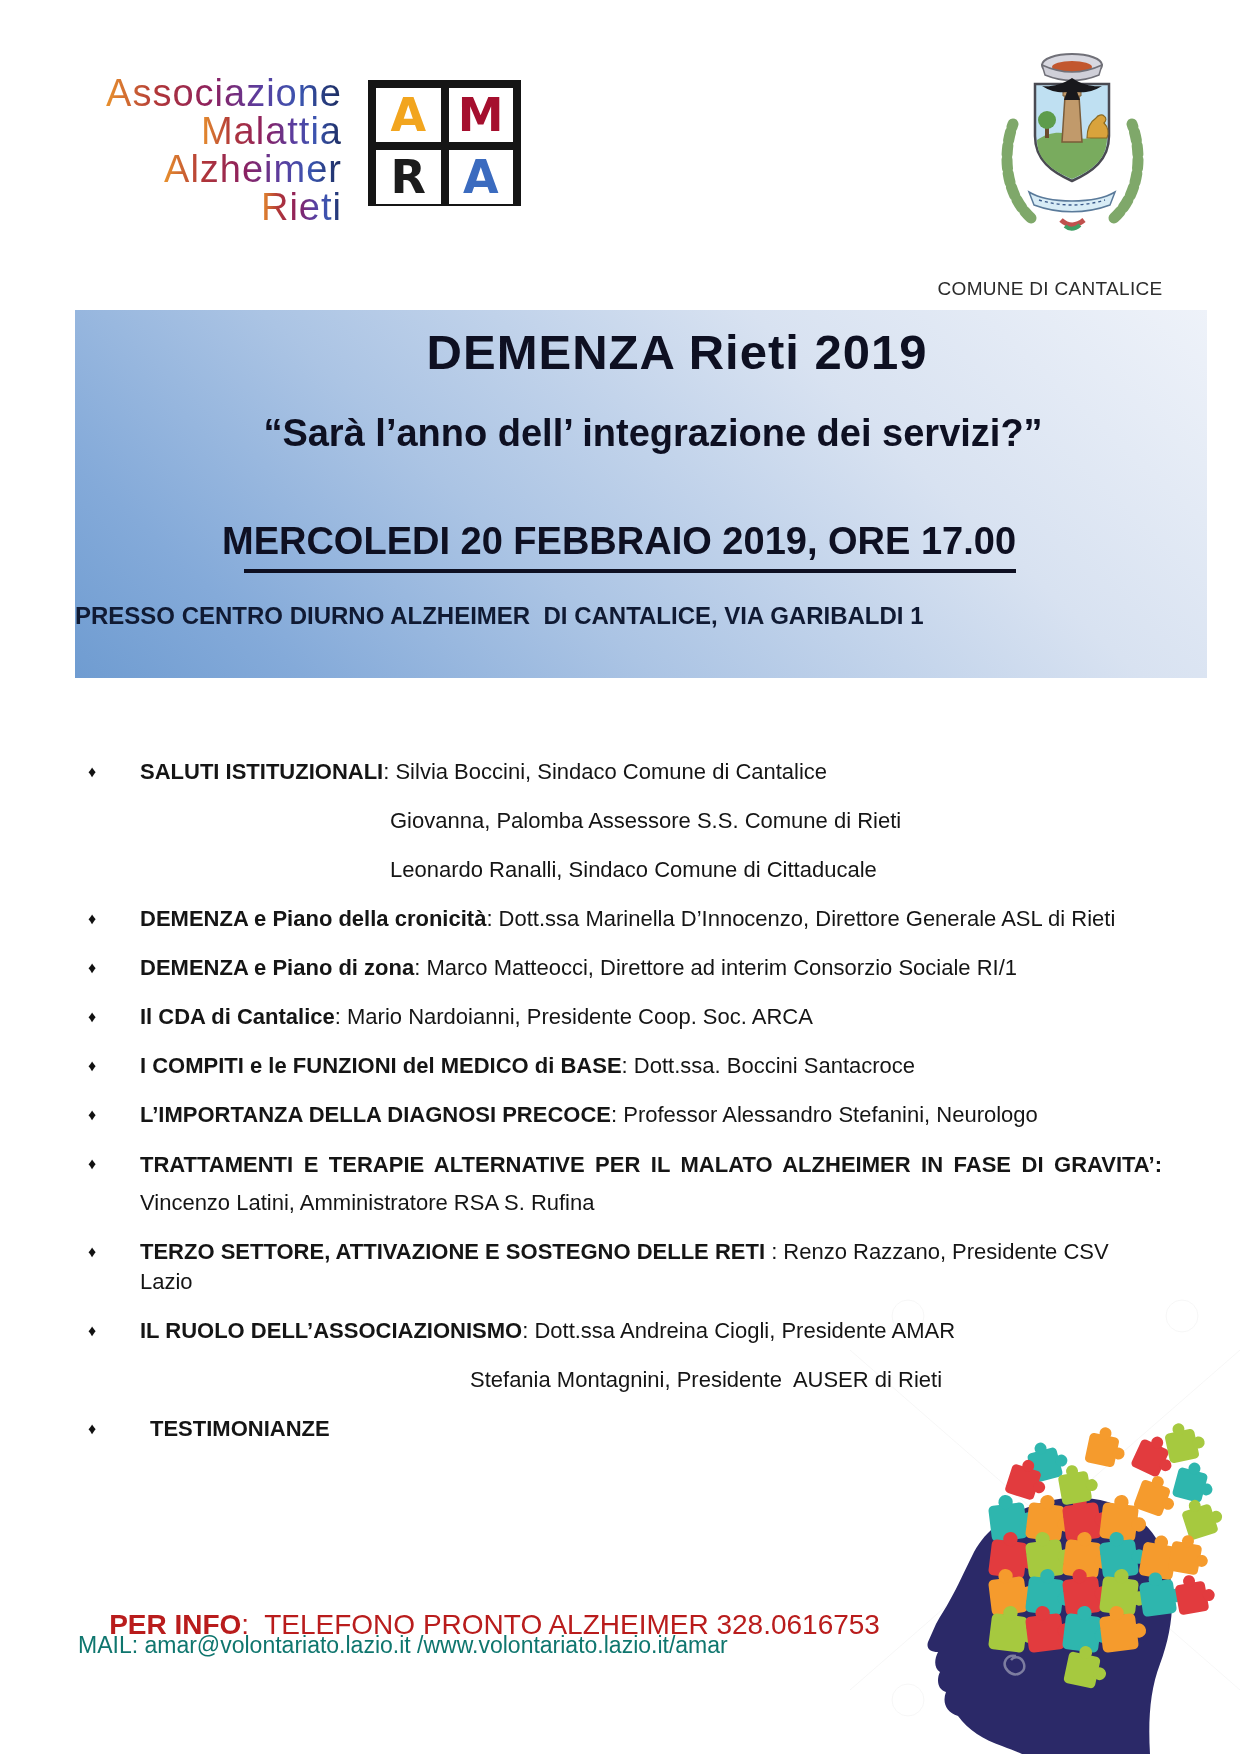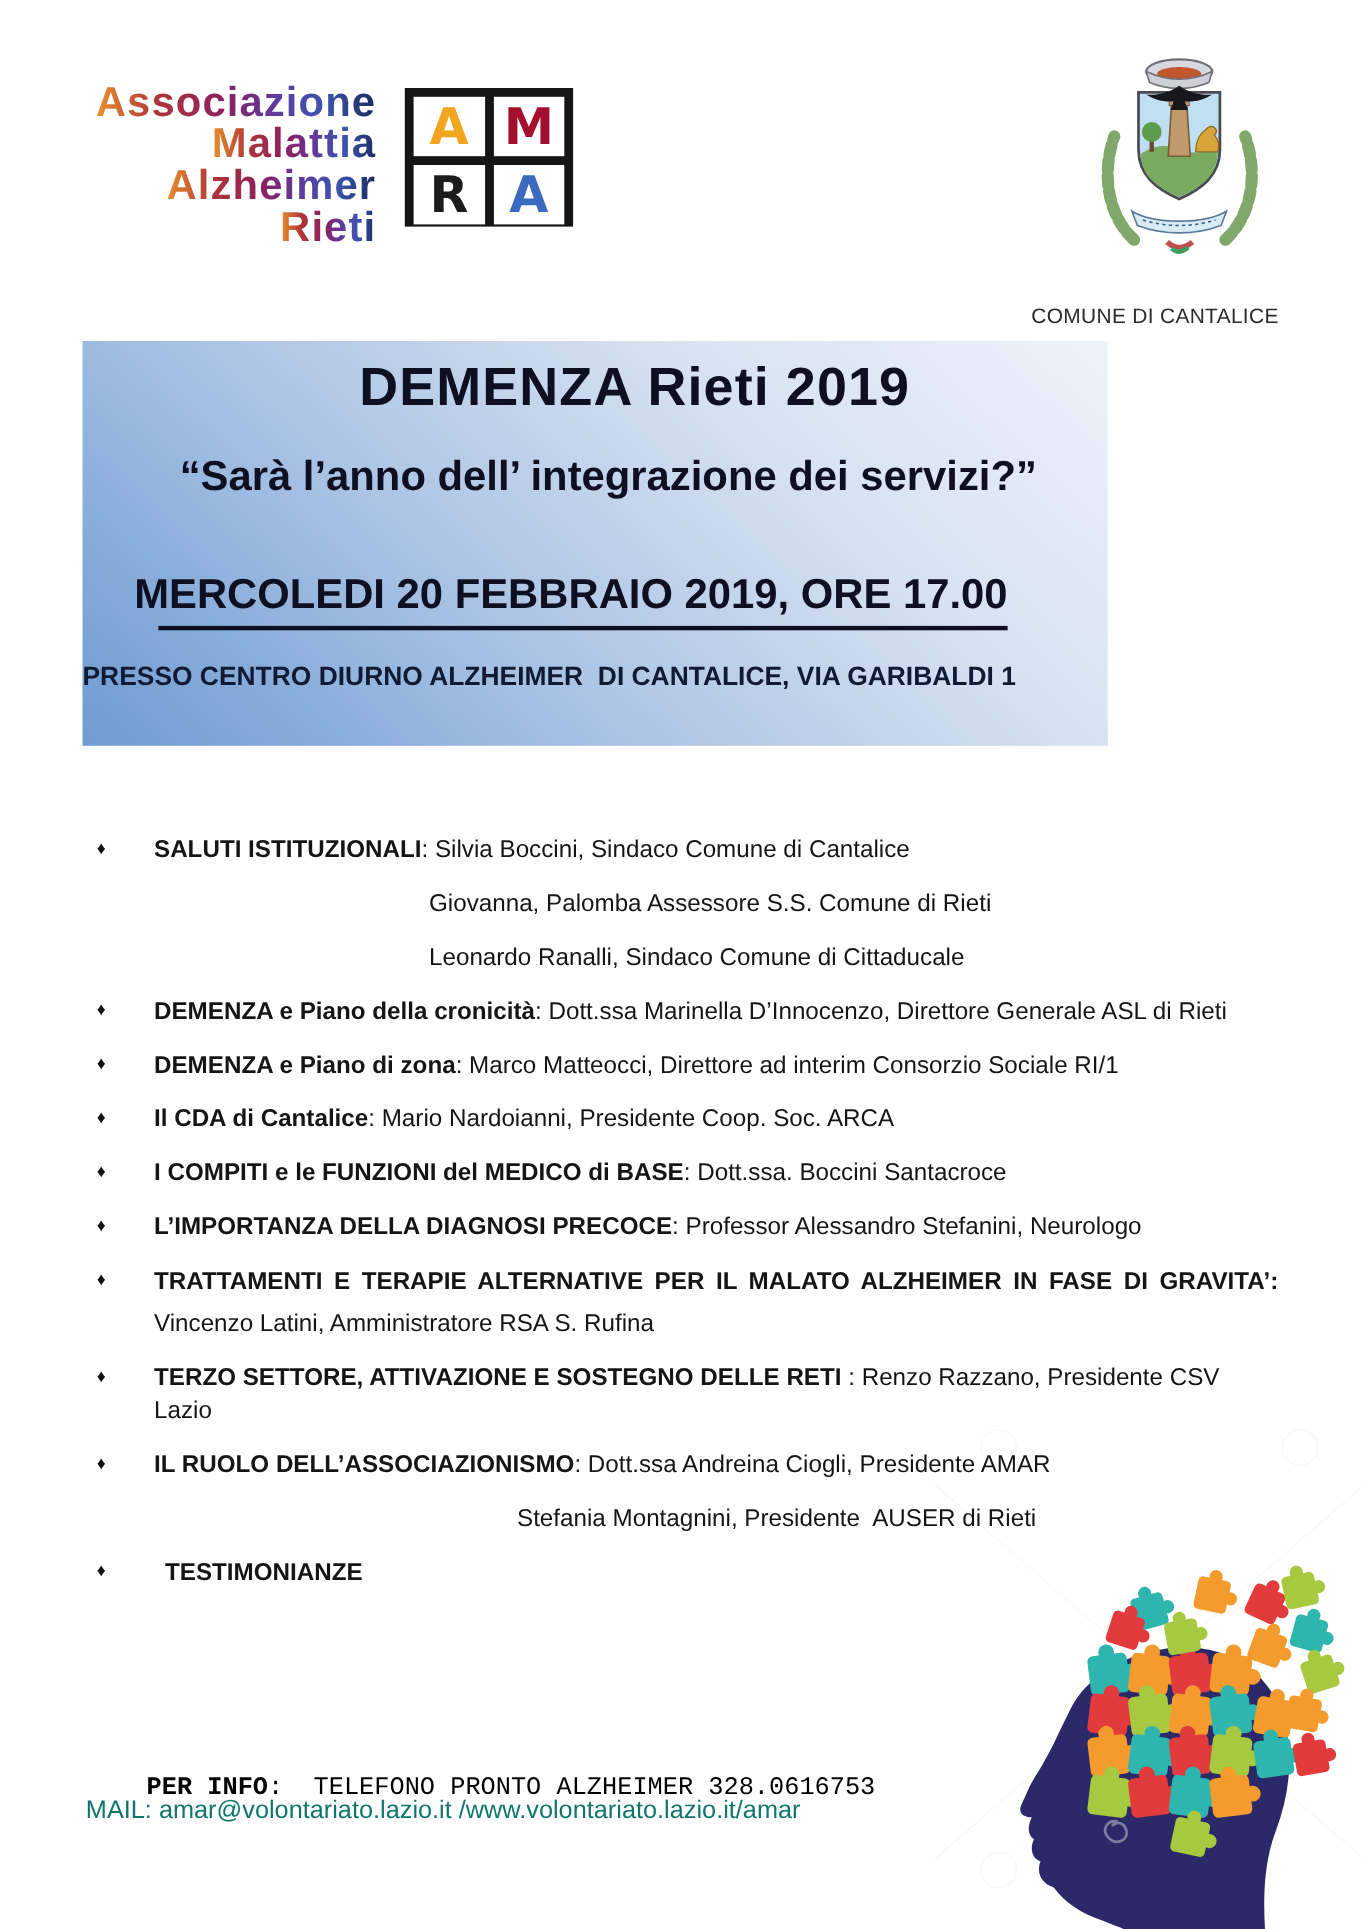--- a/index.html
+++ b/index.html
@@ -1,36 +1,36 @@
 <!DOCTYPE html>
 <html><head>
 <meta charset="utf-8">
 <style>
   html,body{margin:0;padding:0;background:#888;}
   .page{position:relative;width:1240px;height:1754px;background:#ffffff;margin:0 auto;
         font-family:"Liberation Sans",sans-serif;overflow:hidden;}
 
   
   .logo-text{position:absolute;left:40px;top:74px;width:302px;text-align:right;
-             font-weight:bold;font-size:38px;line-height:38px;letter-spacing:1px;}
+             font-weight:normal;font-size:38px;line-height:38px;letter-spacing:1px;}
   .logo-line{display:inline-block;
              background:linear-gradient(90deg,#E8912D 0%,#B03538 22%,#8C2060 45%,#5B3D9E 65%,#3A55B0 82%,#1B2B5E 100%);
              -webkit-background-clip:text;background-clip:text;color:transparent;}
   .amra{position:absolute;left:368px;top:80px;width:153px;height:126px;background:#151515;
         display:grid;grid-template-columns:1fr 1fr;grid-template-rows:1fr 1fr;gap:8px;padding:8px;box-sizing:border-box;}
   .amra-cell{background:#ffffff;display:flex;align-items:center;justify-content:center;
              font-weight:bold;font-size:46px;font-family:"DejaVu Sans",sans-serif;}
 
   
   .crest{position:absolute;left:995px;top:40px;width:155px;height:195px;}
   .crest-caption{position:absolute;left:890px;top:238px;width:320px;text-align:center;
                  font-size:19px;color:#2b2b2b;letter-spacing:0.3px;margin-top:40px;}
 
   
-  .banner{position:absolute;left:75px;top:310px;width:932px;height:368px;color:#0e1022;
+  .banner{position:absolute;left:75px;top:310px;width:1132px;height:368px;color:#0e1022;
           background:linear-gradient(223deg,#eef2f9 0%,#d8e2f1 30%,#abc4e4 62%,#84aad9 85%,#6f9cd1 100%);}
   .banner-title{position:absolute;top:14px;left:0;right:0;text-align:center;text-indent:72px;
                 font-size:49px;font-weight:bold;line-height:56px;letter-spacing:1px;}
   .banner-subtitle{position:absolute;top:98px;left:0;right:0;text-align:center;text-indent:24px;
                    font-size:38px;font-weight:bold;line-height:50px;}
   .banner-date{position:absolute;top:206px;left:0;right:0;text-align:center;text-indent:-22px;
                font-size:38px;font-weight:bold;line-height:50px;}
   .banner-date .u{display:inline-block;border-bottom:4px solid #0e1022;padding-bottom:3px;}
   .banner-venue{position:absolute;top:292px;left:0;right:0;text-align:left;
                 font-size:24px;font-weight:bold;color:#101a33;white-space:pre-wrap;}
@@ -38,21 +38,21 @@
   
   .agenda{position:absolute;left:86px;top:757px;width:1076px;font-size:22px;color:#151515;}
   .agenda-row{position:relative;line-height:30px;margin-bottom:19px;padding-left:54px;white-space:pre-wrap;}
   .agenda-row .bullet{position:absolute;left:2px;top:0;font-size:16px;line-height:30px;color:#111;}
   .agenda-row .seg-bold{font-weight:bold;}
   .agenda-row.justify{text-align:justify;text-align-last:justify;white-space:normal;margin-bottom:7px;line-height:32px;}
 
   
   .aperitivo{position:absolute;left:0;top:1474px;width:1240px;text-align:center;
              font-size:26px;font-weight:bold;letter-spacing:0.5px;}
-  .contact-info{position:absolute;left:78px;top:1580px;font-size:23px;color:#000000;white-space:pre-wrap;line-height:30px;font-family:Liberation Mono, monospace;}
+  .contact-info{position:absolute;left:78px;top:1580px;font-size:28px;color:#b91c1c;white-space:pre-wrap;line-height:30px;}
   .contact-info .b{font-weight:bold;}
   .contact-mail{position:absolute;left:78px;top:1630px;font-size:23px;color:#0f766e;line-height:30px;}
 
   
   .artwork{position:absolute;left:850px;top:1260px;width:390px;height:494px;}
   .artwork svg{display:block;width:100%;height:100%;}
 </style>
 </head>
 <body>
 

